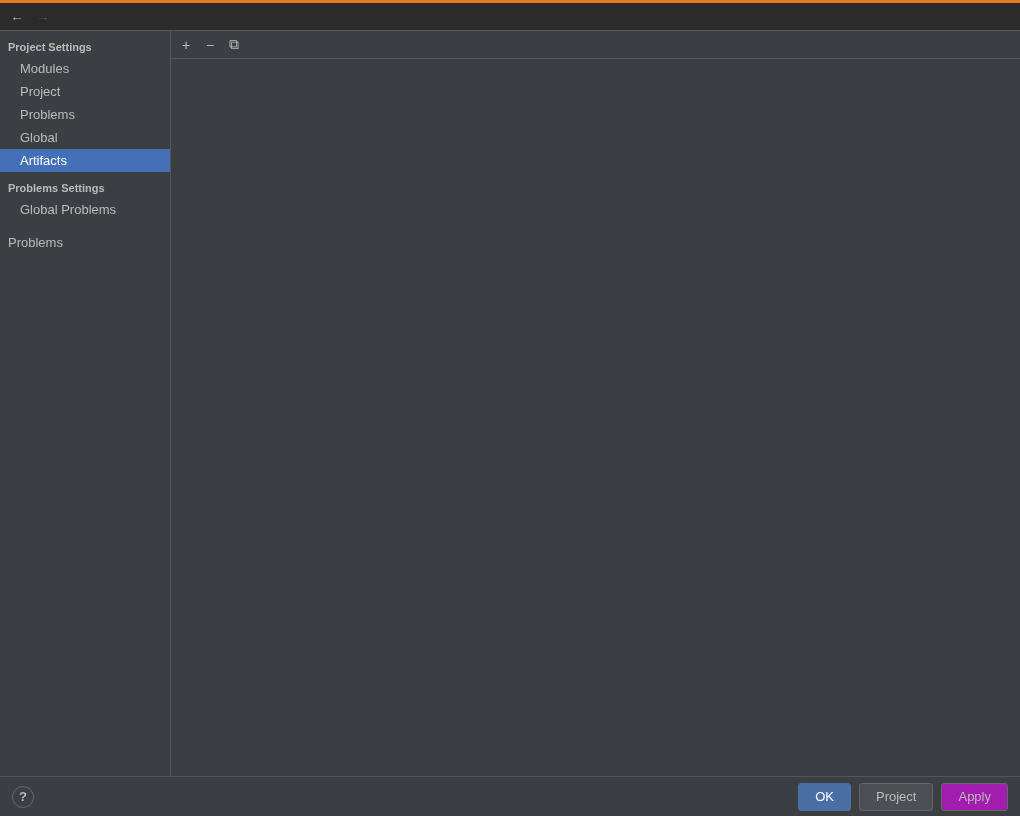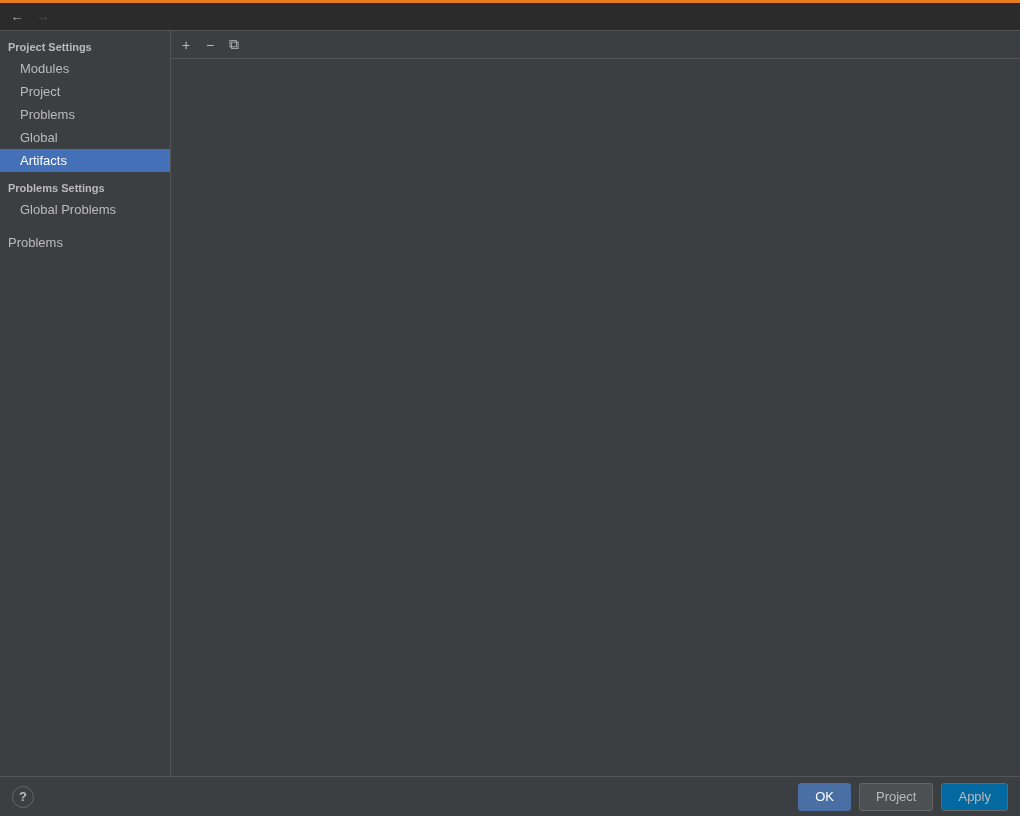--- a/index.html
+++ b/index.html
@@ -211,21 +211,21 @@
       background-color: #4c5052;
     }
 
     .btn-primary {
       background-color: #4a6fa5;
       border-color: #4a6fa5;
       color: #ffffff;
     }
 
     .btn-apply {
-      background-color: #0369a1;
+      background-color: #a21caf;
       border-color: #666;
       color: #bbbbbb;
     }
 
     
     .top-accent {
       height: 3px;
       background-color: #e57c22;
       flex-shrink: 0;
     }

